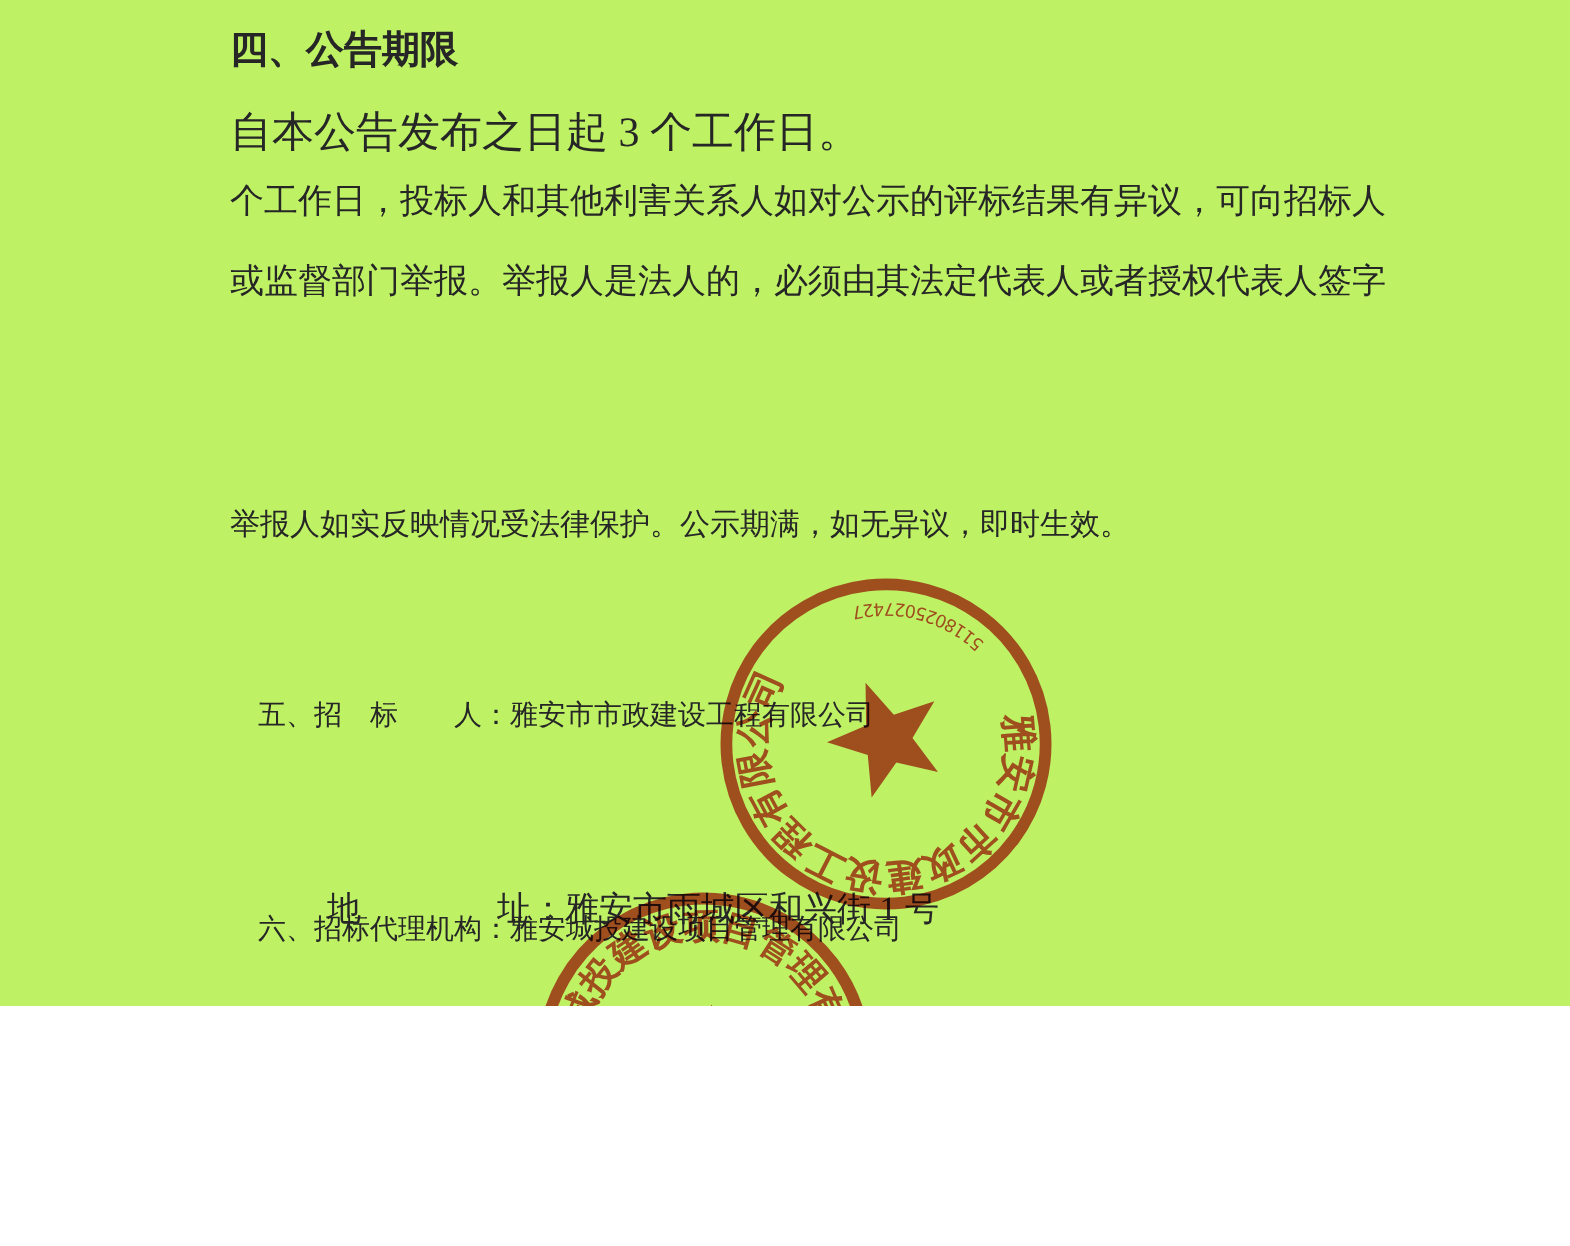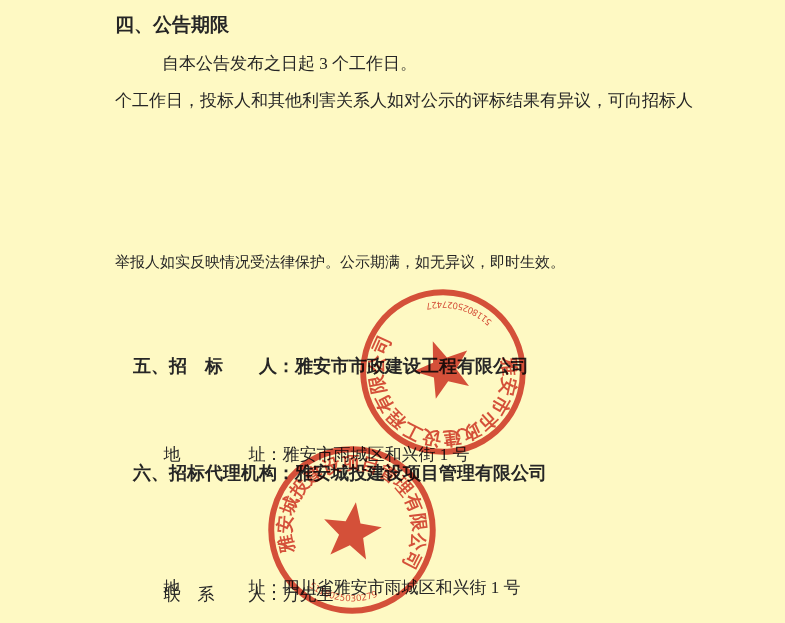--- a/index.html
+++ b/index.html
@@ -1,33 +1,33 @@
 <!DOCTYPE html>
 <html><head>
 <meta charset="utf-8">
 <style>
   html,body { margin:0; padding:0; background:#ffffff; }
   .page {
-    position:relative; width:785px; height:623px; overflow:hidden;
-    background:#fef9c3; color:#262626;
+    position:relative; width:785px; height:503px; overflow:hidden;
+    background:#bef264; color:#262626;
     font-family:"Liberation Serif","DejaVu Serif",serif;
   }
   .abs { position:absolute; margin:0; }
   .title {
     left:115px; top:12px; font-size:19px; font-weight:bold; white-space:pre;
   }
-  .p1 { left:115px; top:52px; font-size:17px; white-space:pre;margin-left:47px; }
+  .p1 { left:115px; top:52px; font-size:21px; white-space:pre; }
   .p2 {
     left:115px; top:81px; width:578px; font-size:17px; line-height:40px;
   }
   .p2 .ln { text-align:justify; text-align-last:justify; }
   .p2 .ln:last-child { text-align-last:auto; }
   .p3 { left:115px; top:253px; font-size:15px; white-space:pre; }
 
-  .sec-h { font-size:18px; font-weight:bold; white-space:pre; }
+  .sec-h { font-size:14px; font-weight:normal; white-space:pre; }
   .s5h { left:115px; top:333px; }
   .s6h { left:115px; top:440px; }
 
   .rows { font-size:17px; white-space:pre; }
   .s5r { left:138px; top:357px; line-height:28px; }
   .s6r { left:138px; top:493px; line-height:27px; }
   .row { white-space:pre; }
 
   .stamp {
     position:absolute; mix-blend-mode:multiply; opacity:0.88;
@@ -43,20 +43,21 @@
 <body>
 
 <div class="page">
 
   <h1 class="abs title">四、公告期限</h1>
 
   <p class="abs p1">自本公告发布之日起 3 个工作日。</p>
 
   <div class="abs p2">
     <div class="ln">个工作日，投标人和其他利害关系人如对公示的评标结果有异议，可向招标人</div>
+    <div class="ln">或监督部门举报。举报人是法人的，必须由其法定代表人或者授权代表人签字</div>
   </div>
 
   <p class="abs p3">举报人如实反映情况受法律保护。公示期满，如无异议，即时生效。</p>
 
   <div class="abs sec-h s5h">
     <span>五、</span><span>招　标　　人：</span><span>雅安市市政建设工程有限公司</span>
   </div>
 
   <div class="abs rows s5r">
     <div class="row">

